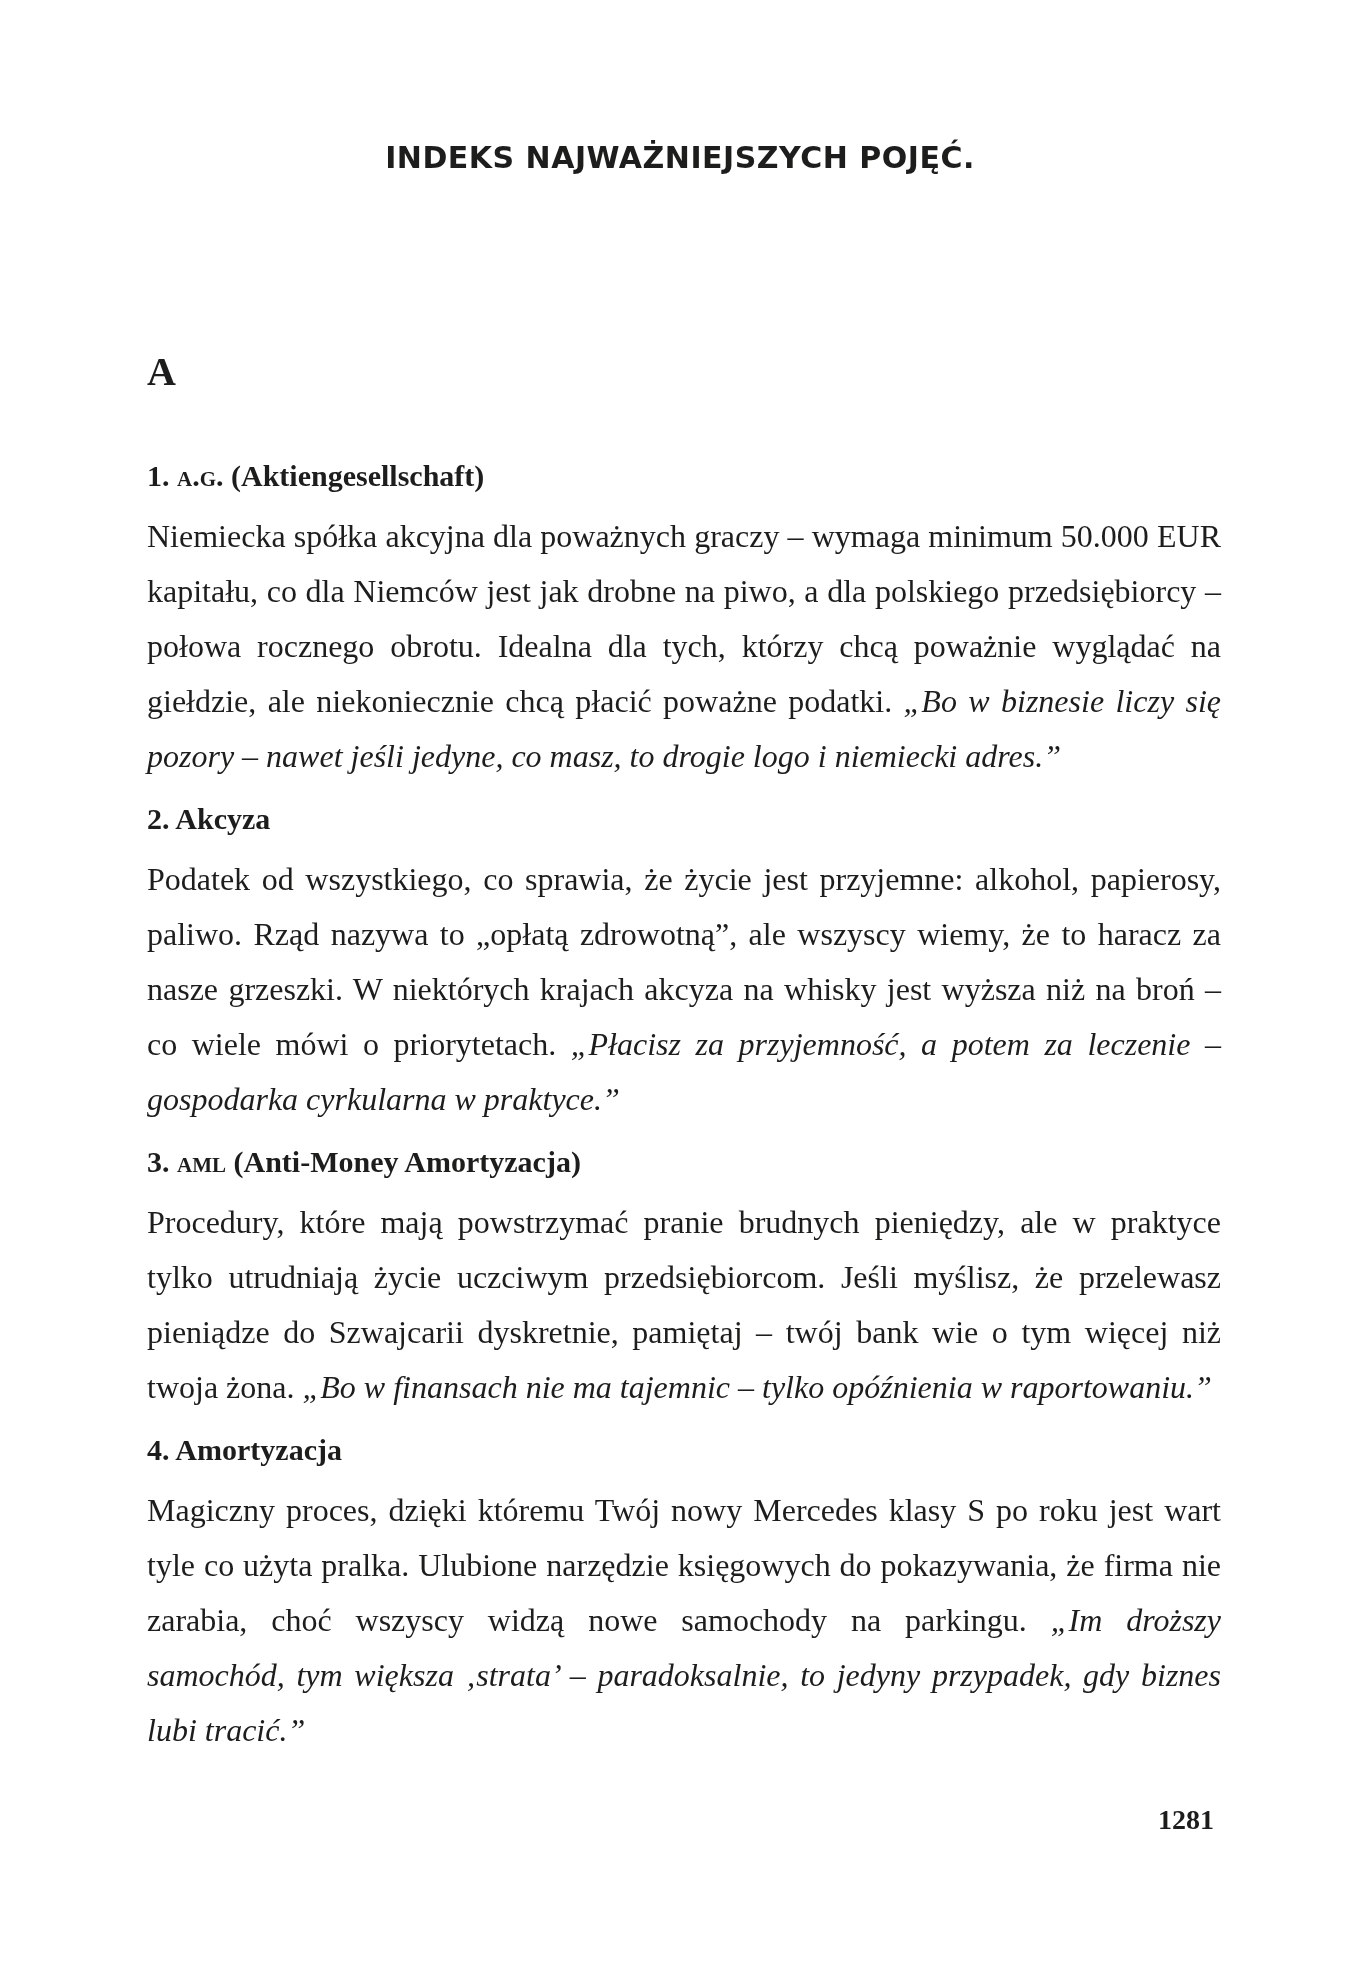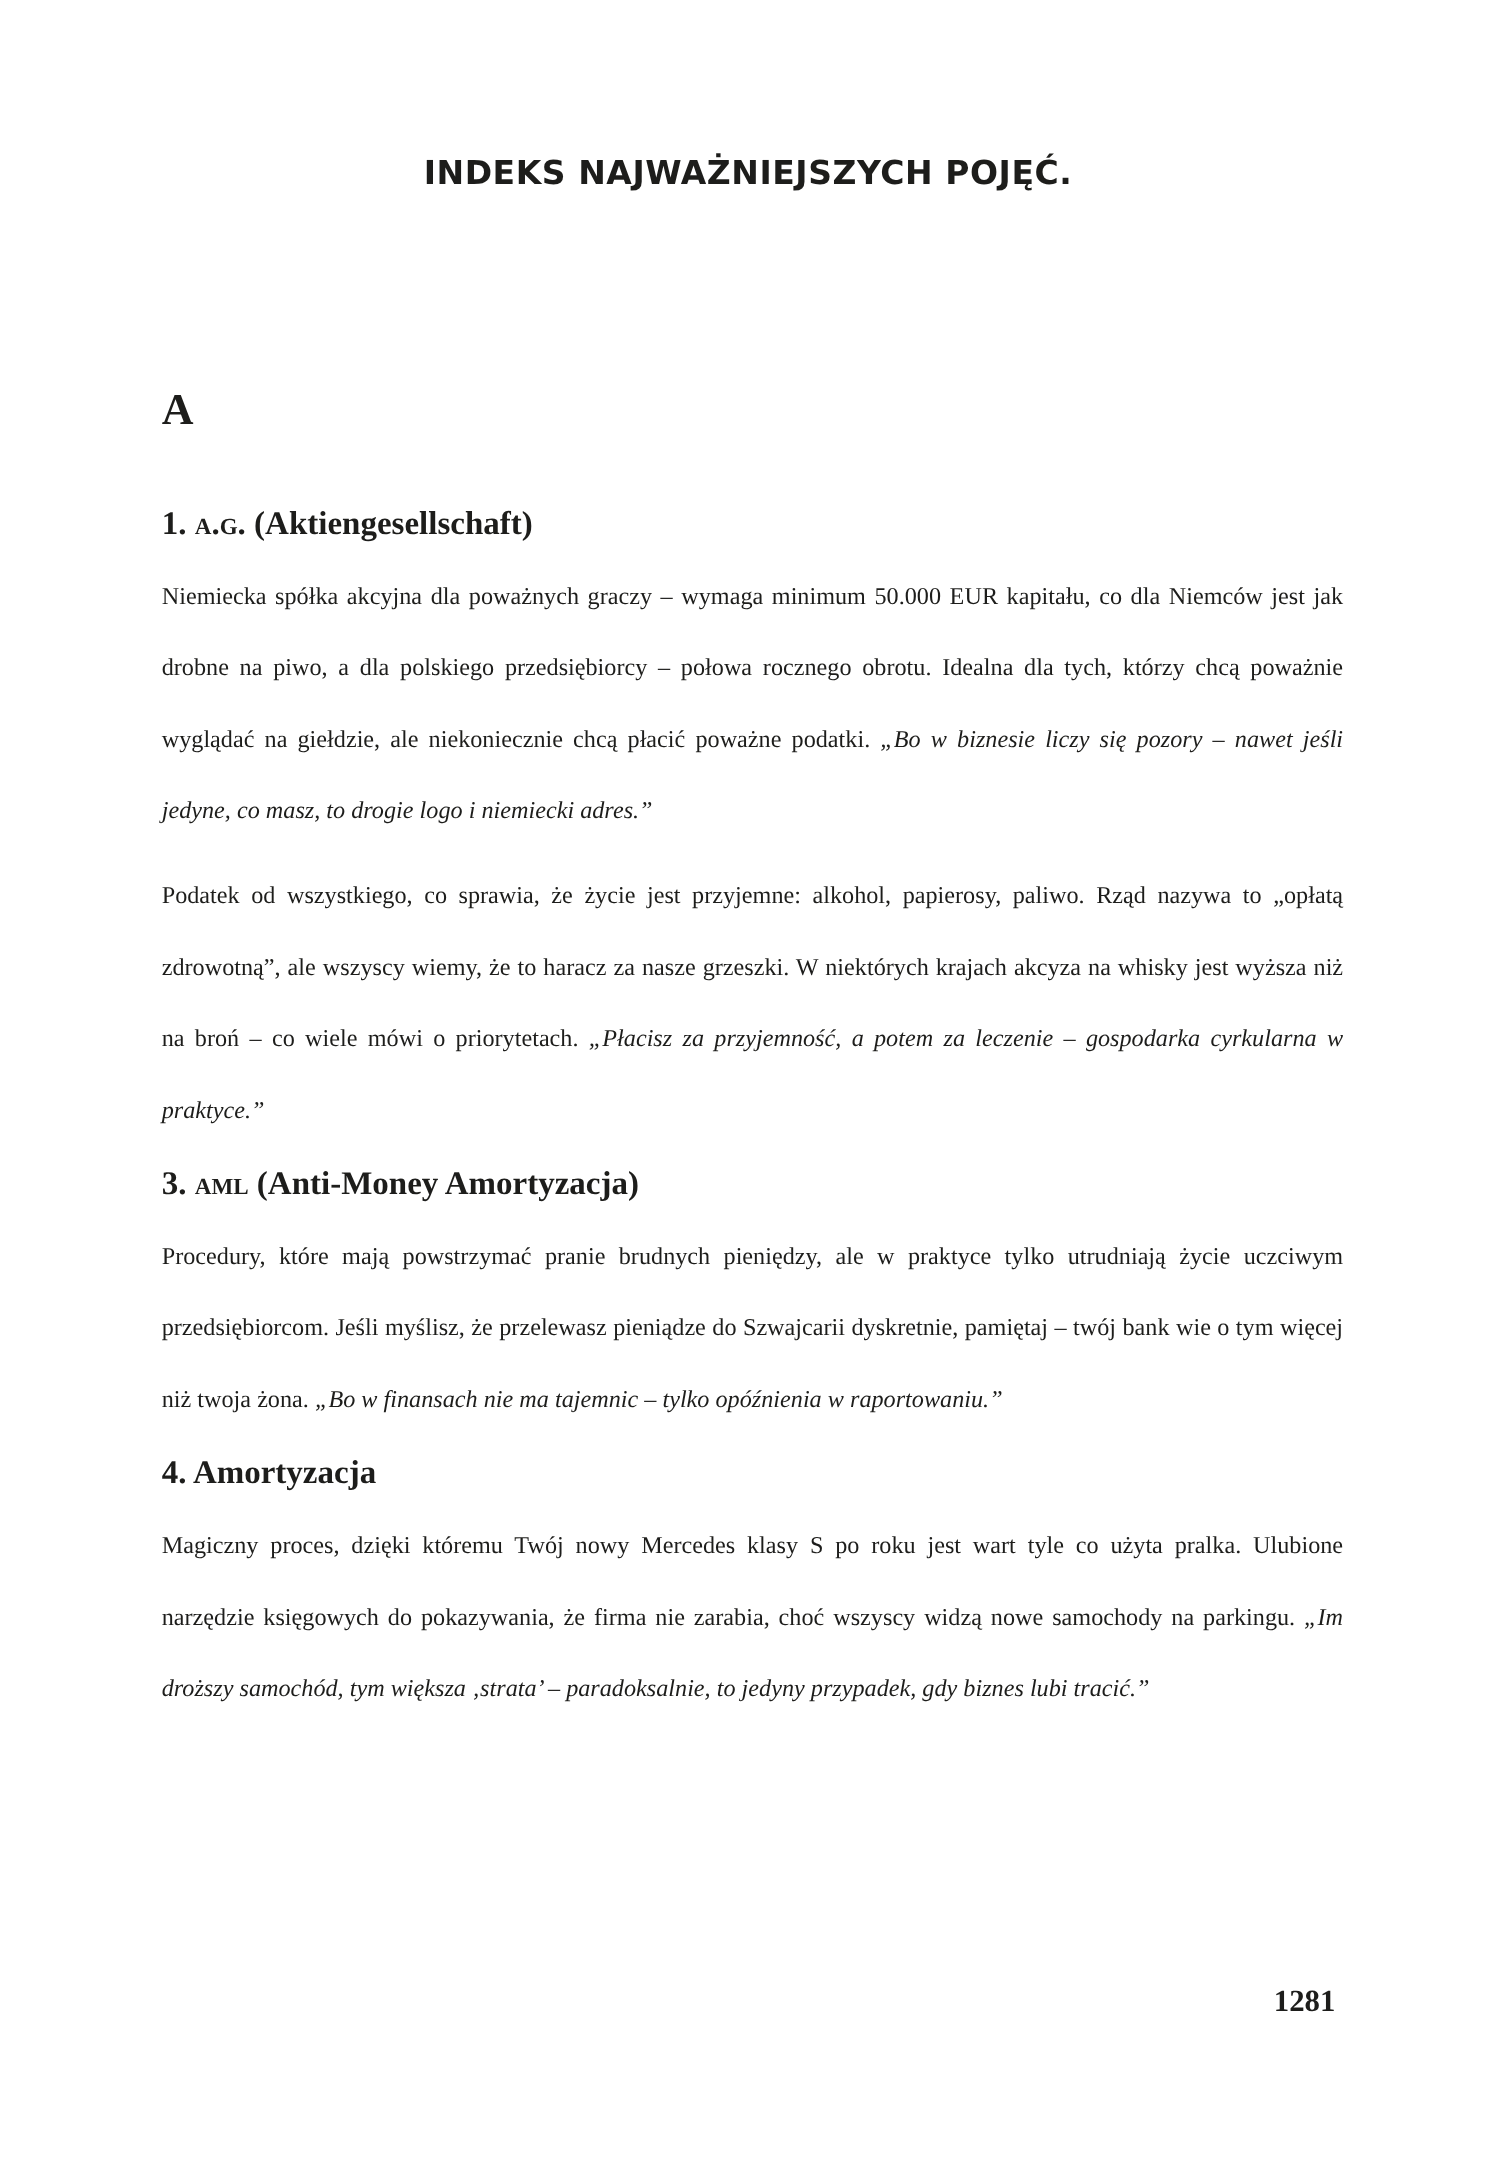--- a/index.html
+++ b/index.html
@@ -2,21 +2,21 @@
 <html><head>
 <meta charset="utf-8">
 <style>
   html, body { margin: 0; padding: 0; background: #ffffff; }
   body { width: 1360px; height: 1962px; position: relative; color: #1d1d1b; font-family: "Liberation Serif", "DejaVu Serif", serif; }
   .title { position: absolute; top: 120px; left: 0; width: 1360px; text-align: center; font-family: "DejaVu Sans", "Liberation Sans", sans-serif; font-weight: bold; font-size: 30px; letter-spacing: 0.5px; color: #1d1d1b; }
   .letter { position: absolute; top: 348px; left: 147px; font-size: 40px; font-weight: bold; }
   .content { position: absolute; top: 418px; left: 147px; width: 1074px; margin-top: 35px; }
   .entry-head { font-size: 30px; font-weight: bold; margin: 0; line-height: 46px; }
   .entry-head .sc { font-variant: small-caps; font-size: 30px; }
-  .entry-body { font-size: 22px; line-height: 65px; margin: 10px 0 12px 0; text-align: justify; }
+  .entry-body { font-size: 32px; line-height: 55px; margin: 10px 0 12px 0; text-align: justify; }
   .entry-body em { font-style: italic; }
   .page-number { position: absolute; top: 1804px; right: 146px; font-size: 28px; font-weight: bold; text-align: center; }
 </style>
 </head>
 <body>
 
 <h1 class="title">INDEKS NAJWAŻNIEJSZYCH POJĘĆ.</h1>
 
 <div class="letter">A</div>
 
@@ -24,20 +24,24 @@
   <div>
     <p class="entry-head">
       <span class="sc">1.</span>
       <span class="sc">a.g.</span>
       <span>(Aktiengesellschaft)</span>
     </p>
     <p class="entry-body"><span>Niemiecka spółka akcyjna dla poważnych graczy – wymaga minimum 50.000 EUR kapitału, co dla Niemców jest jak drobne na piwo, a dla polskiego przedsiębiorcy – połowa rocznego obrotu. Idealna dla tych, którzy chcą poważnie wyglądać na giełdzie, ale niekoniecznie chcą płacić poważne podatki. </span><em>„Bo w biznesie liczy się pozory – nawet jeśli jedyne, co masz, to drogie logo i niemiecki adres.”</em></p>
   </div>
 
   <div>
+    <p class="entry-head">
+      <span>2.</span>
+      <span>Akcyza</span>
+    </p>
     <p class="entry-body"><span>Podatek od wszystkiego, co sprawia, że życie jest przyjemne: alkohol, papierosy, paliwo. Rząd nazywa to „opłatą zdrowotną”, ale wszyscy wiemy, że to haracz za nasze grzeszki. W niektórych krajach akcyza na whisky jest wyższa niż na broń – co wiele mówi o priorytetach. </span><em>„Płacisz za przyjemność, a potem za leczenie – gospodarka cyrkularna w praktyce.”</em></p>
   </div>
 
   <div>
     <p class="entry-head">
       <span>3.</span>
       <span class="sc">aml</span>
       <span>(Anti-Money Amortyzacja)</span>
     </p>
     <p class="entry-body"><span>Procedury, które mają powstrzymać pranie brudnych pieniędzy, ale w praktyce tylko utrudniają życie uczciwym przedsiębiorcom. Jeśli myślisz, że przelewasz pieniądze do Szwajcarii dyskretnie, pamiętaj – twój bank wie o tym więcej niż twoja żona. </span><em>„Bo w finansach nie ma tajemnic – tylko opóźnienia w raportowaniu.”</em></p>

